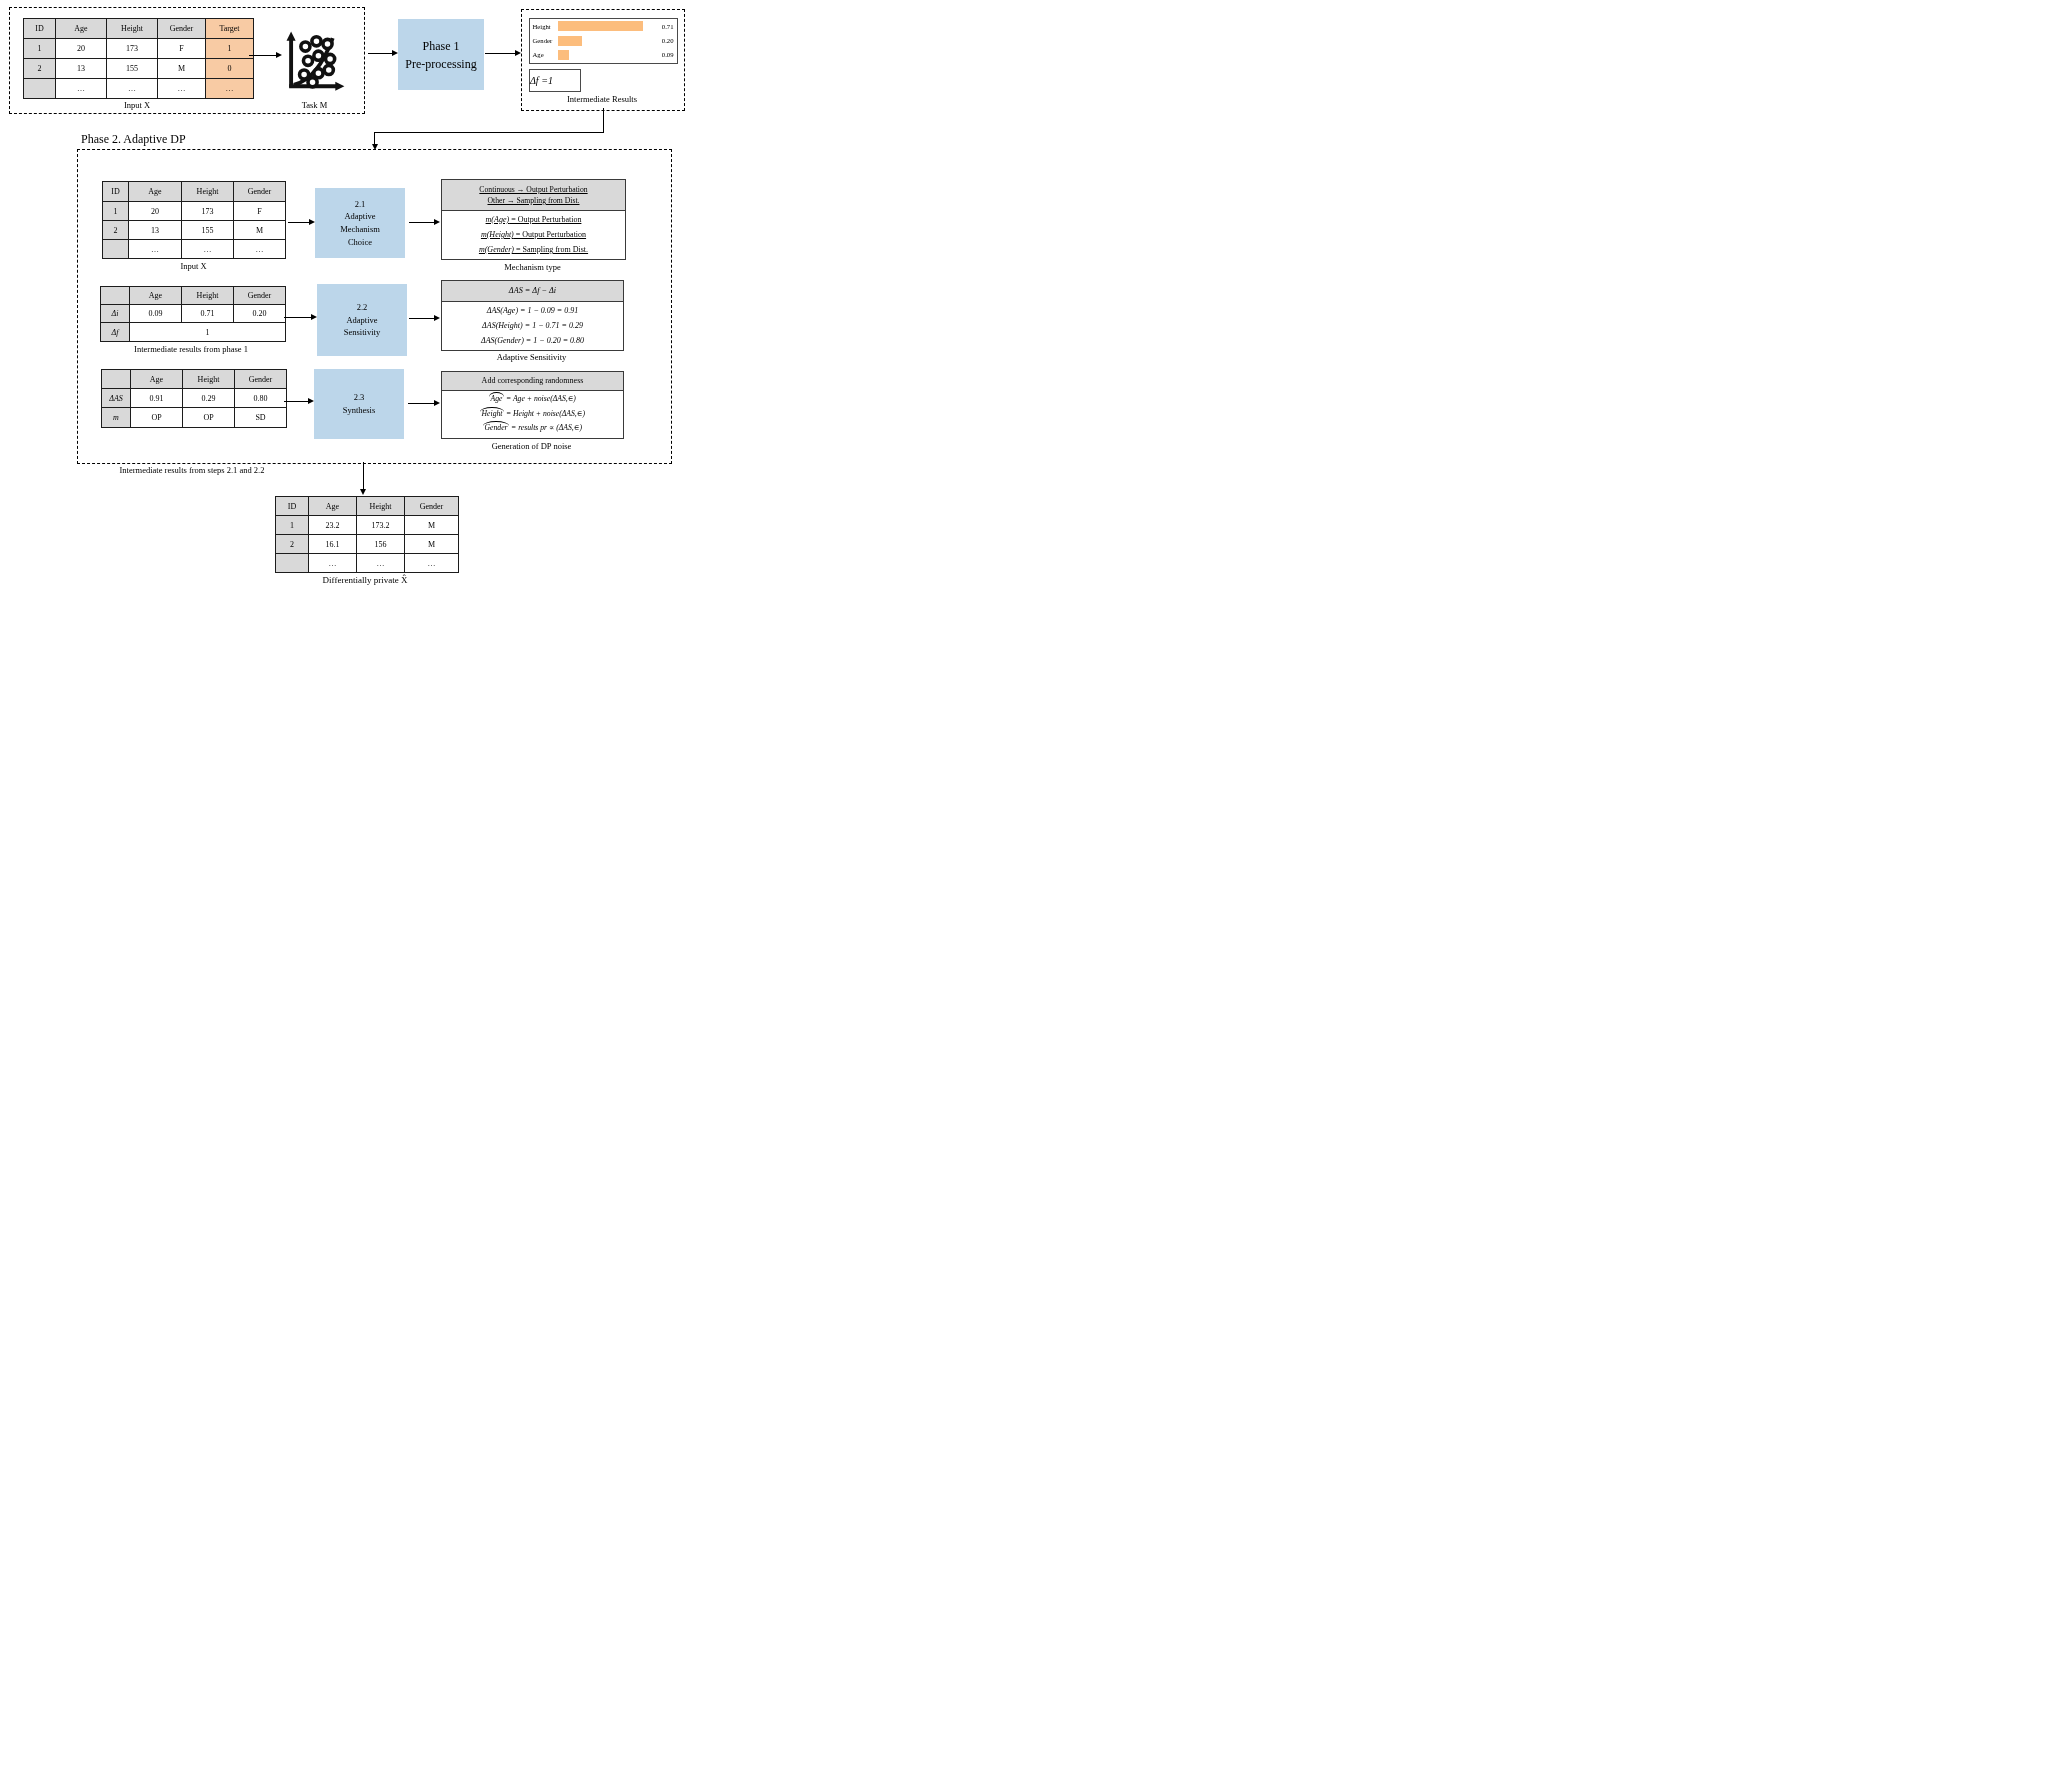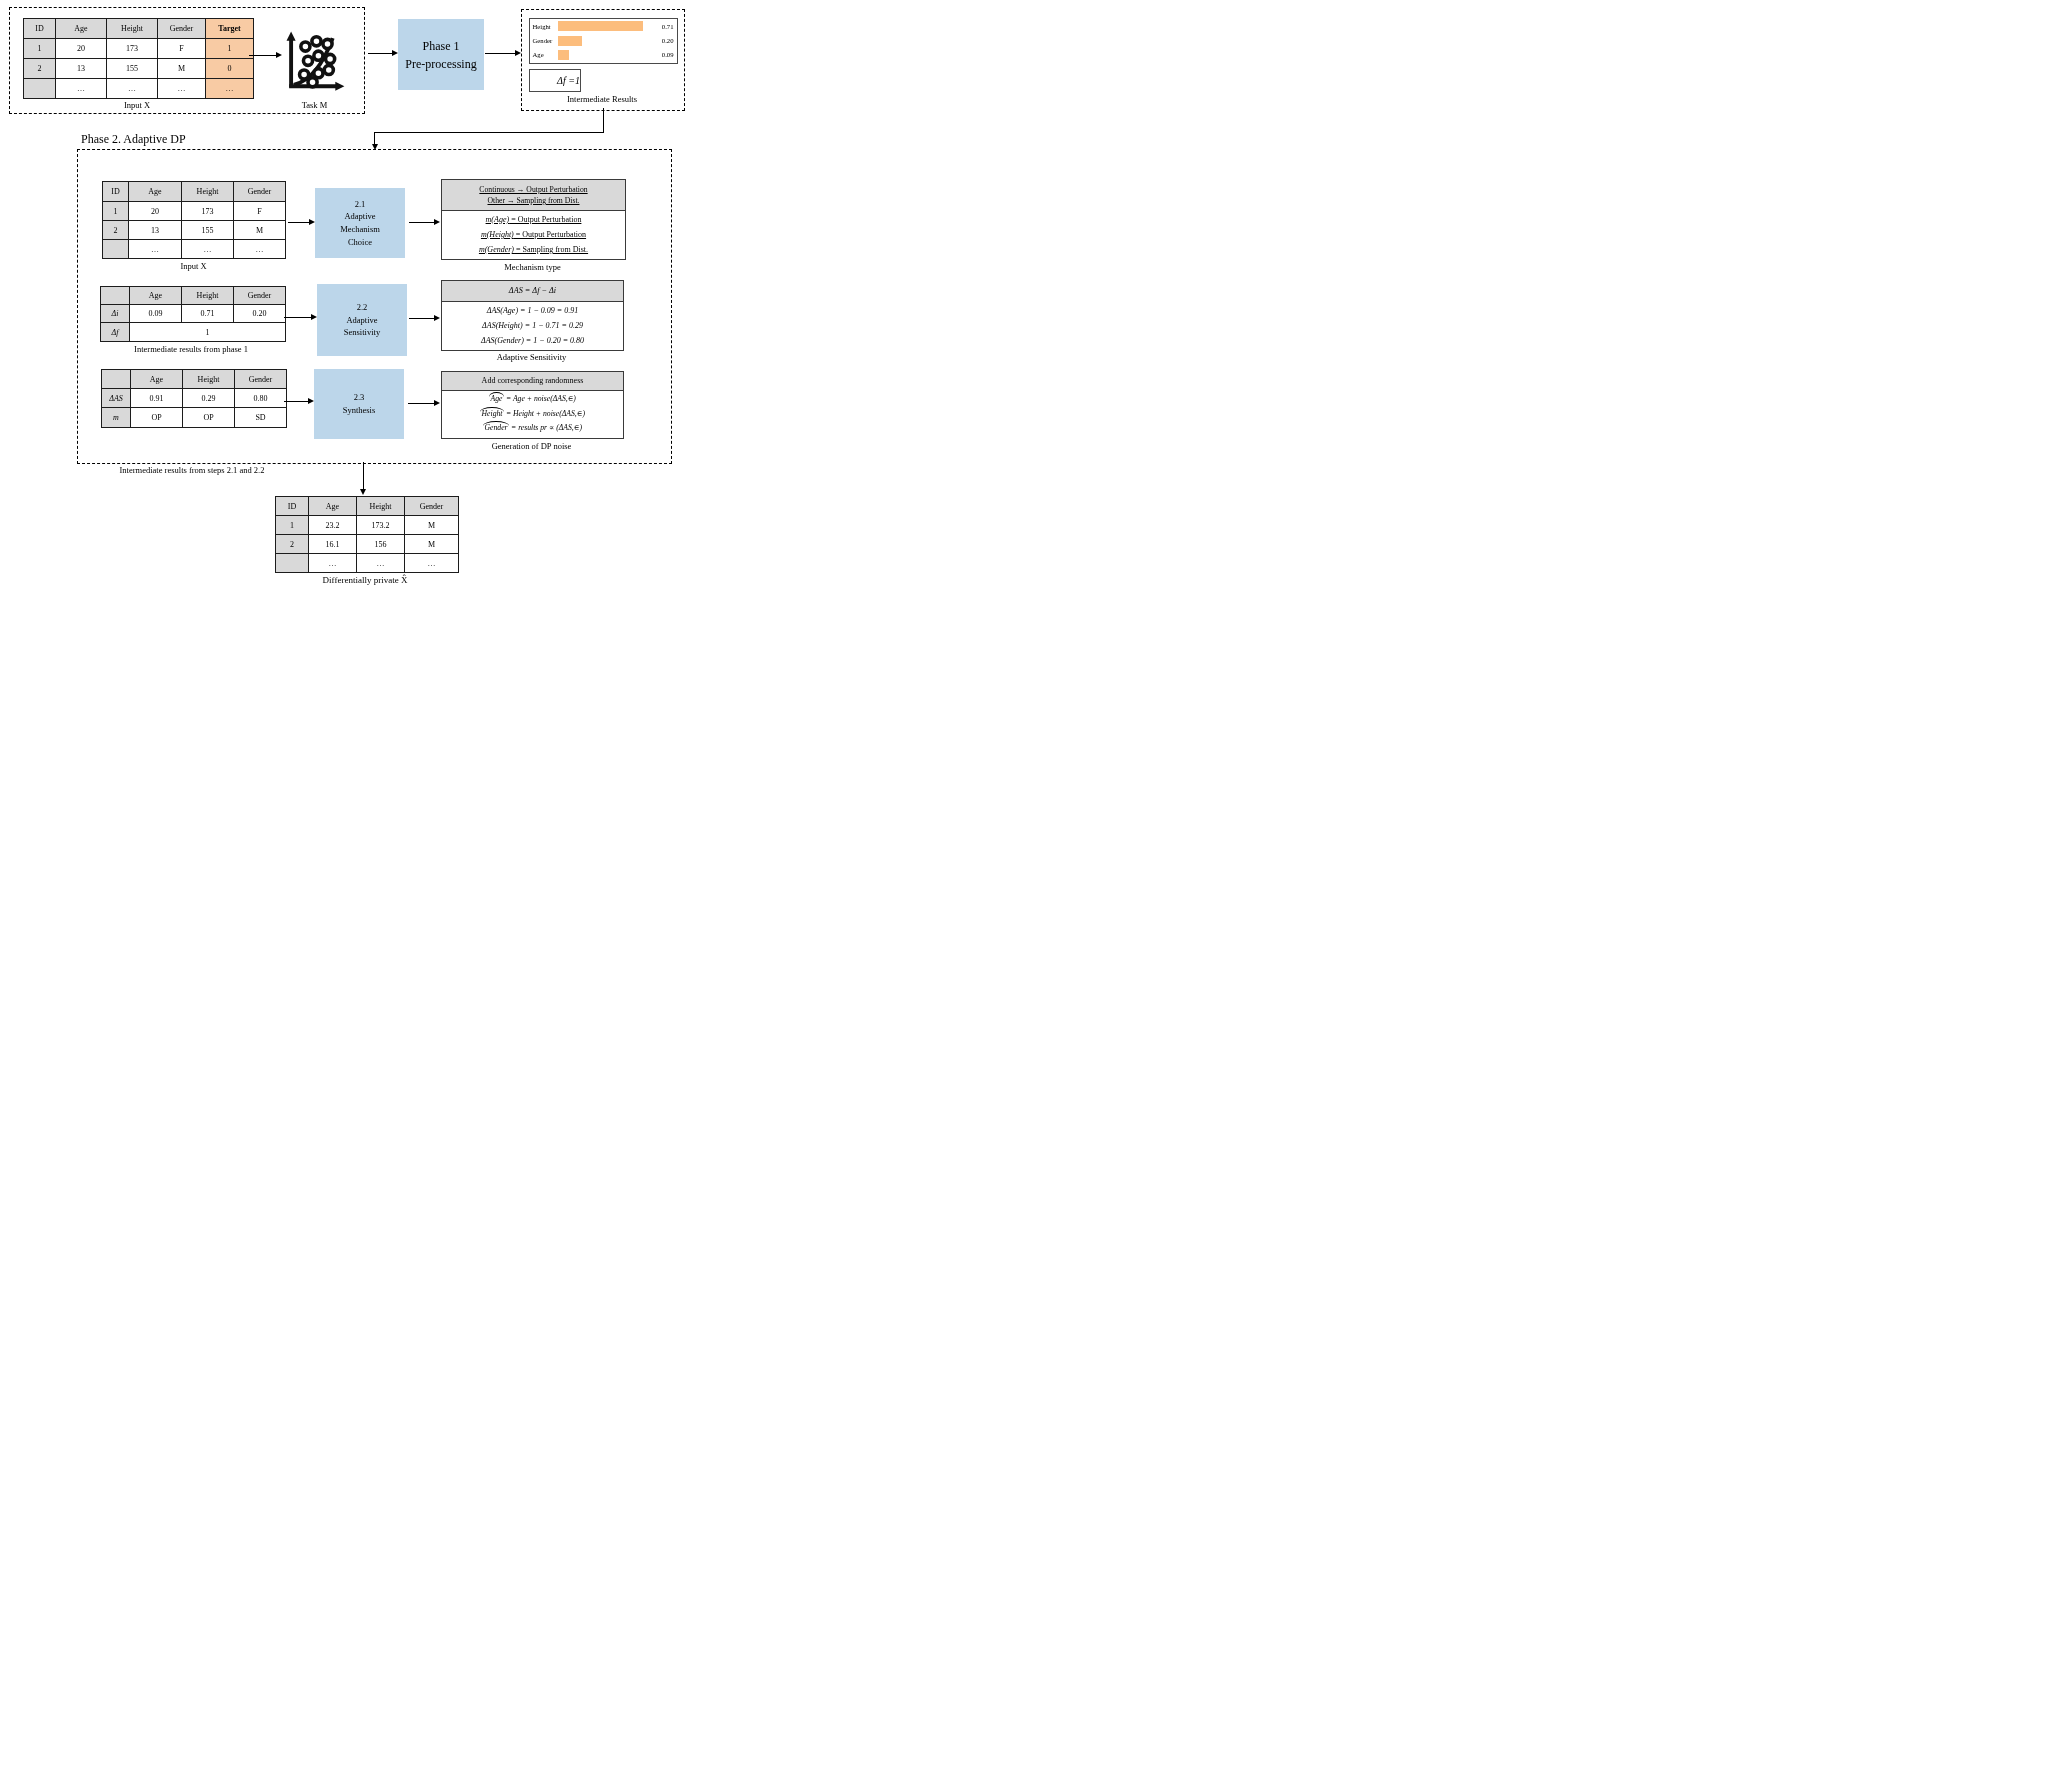--- a/index.html
+++ b/index.html
@@ -32,21 +32,21 @@
   .resultbody { display:flex; flex-direction:column; justify-content:center; align-items:center; font-size:8px; }
   .hline { background:#000; height:1.2px; }
   .vline { background:#000; width:1.2px; }
   .head-right { width:0; height:0; border-top:3.5px solid transparent; border-bottom:3.5px solid transparent; border-left:6px solid #000; }
   .head-down  { width:0; height:0; border-left:3.5px solid transparent; border-right:3.5px solid transparent; border-top:6px solid #000; }
   .chartbox { border:1px solid #4a4a4a; background:#fff; }
   .chartrow { display:flex; align-items:center; height:14.4px; }
   .chartlabel { width:25px; font-size:6.7px; padding-left:2.5px; text-align:left; }
   .bar { height:10px; background:#FCBD7D; }
   .chartval { margin-left:auto; font-size:6.7px; padding-right:3.5px; }
-  .dfbox { border:1px solid #4a4a4a; background:#fff; display:flex; align-items:center; justify-content:flex-end; font-size:10px; }
+  .dfbox { border:1px solid #4a4a4a; background:#fff; display:flex; align-items:center; justify-content:flex-start; font-size:10px; }
   .hat { position:relative; font-style:italic; padding:0 1.5px; }
   .hat::before {
     content:""; position:absolute; left:0px; right:0px; top:-2px; height:4px;
     border-top:1px solid #000; border-radius:50% / 100% 100% 0 0;
   }
   .eqline { line-height:1.9; white-space:nowrap; }
 </style>
 </head>
 <body>
 
@@ -54,21 +54,21 @@
 
   <div class="abs dashedbox" style="left:9px; top:7px; width:354px; height:105px;"></div>
 
   <table class="tbl abs" style="left:23px; top:18px;">
     <tbody>
         <tr style="height:20px;">
       <td class="hdr" style="width:31px;">ID</td>
       <td class="hdr" style="width:50px;">Age</td>
       <td class="hdr" style="width:50px;">Height</td>
       <td class="hdr" style="width:47px;">Gender</td>
-      <td class="orange" style="width:47px;font-weight:bold;">Target</td>
+      <td class="orange" style="width:47px;">Target</td>
     </tr>
     <tr style="height:20px;">
       <td class="hdr">1</td>
       <td>20</td>
       <td>173</td>
       <td>F</td>
       <td class="orange">1</td>
     </tr>
     <tr style="height:20px;">
       <td class="hdr">2</td>

